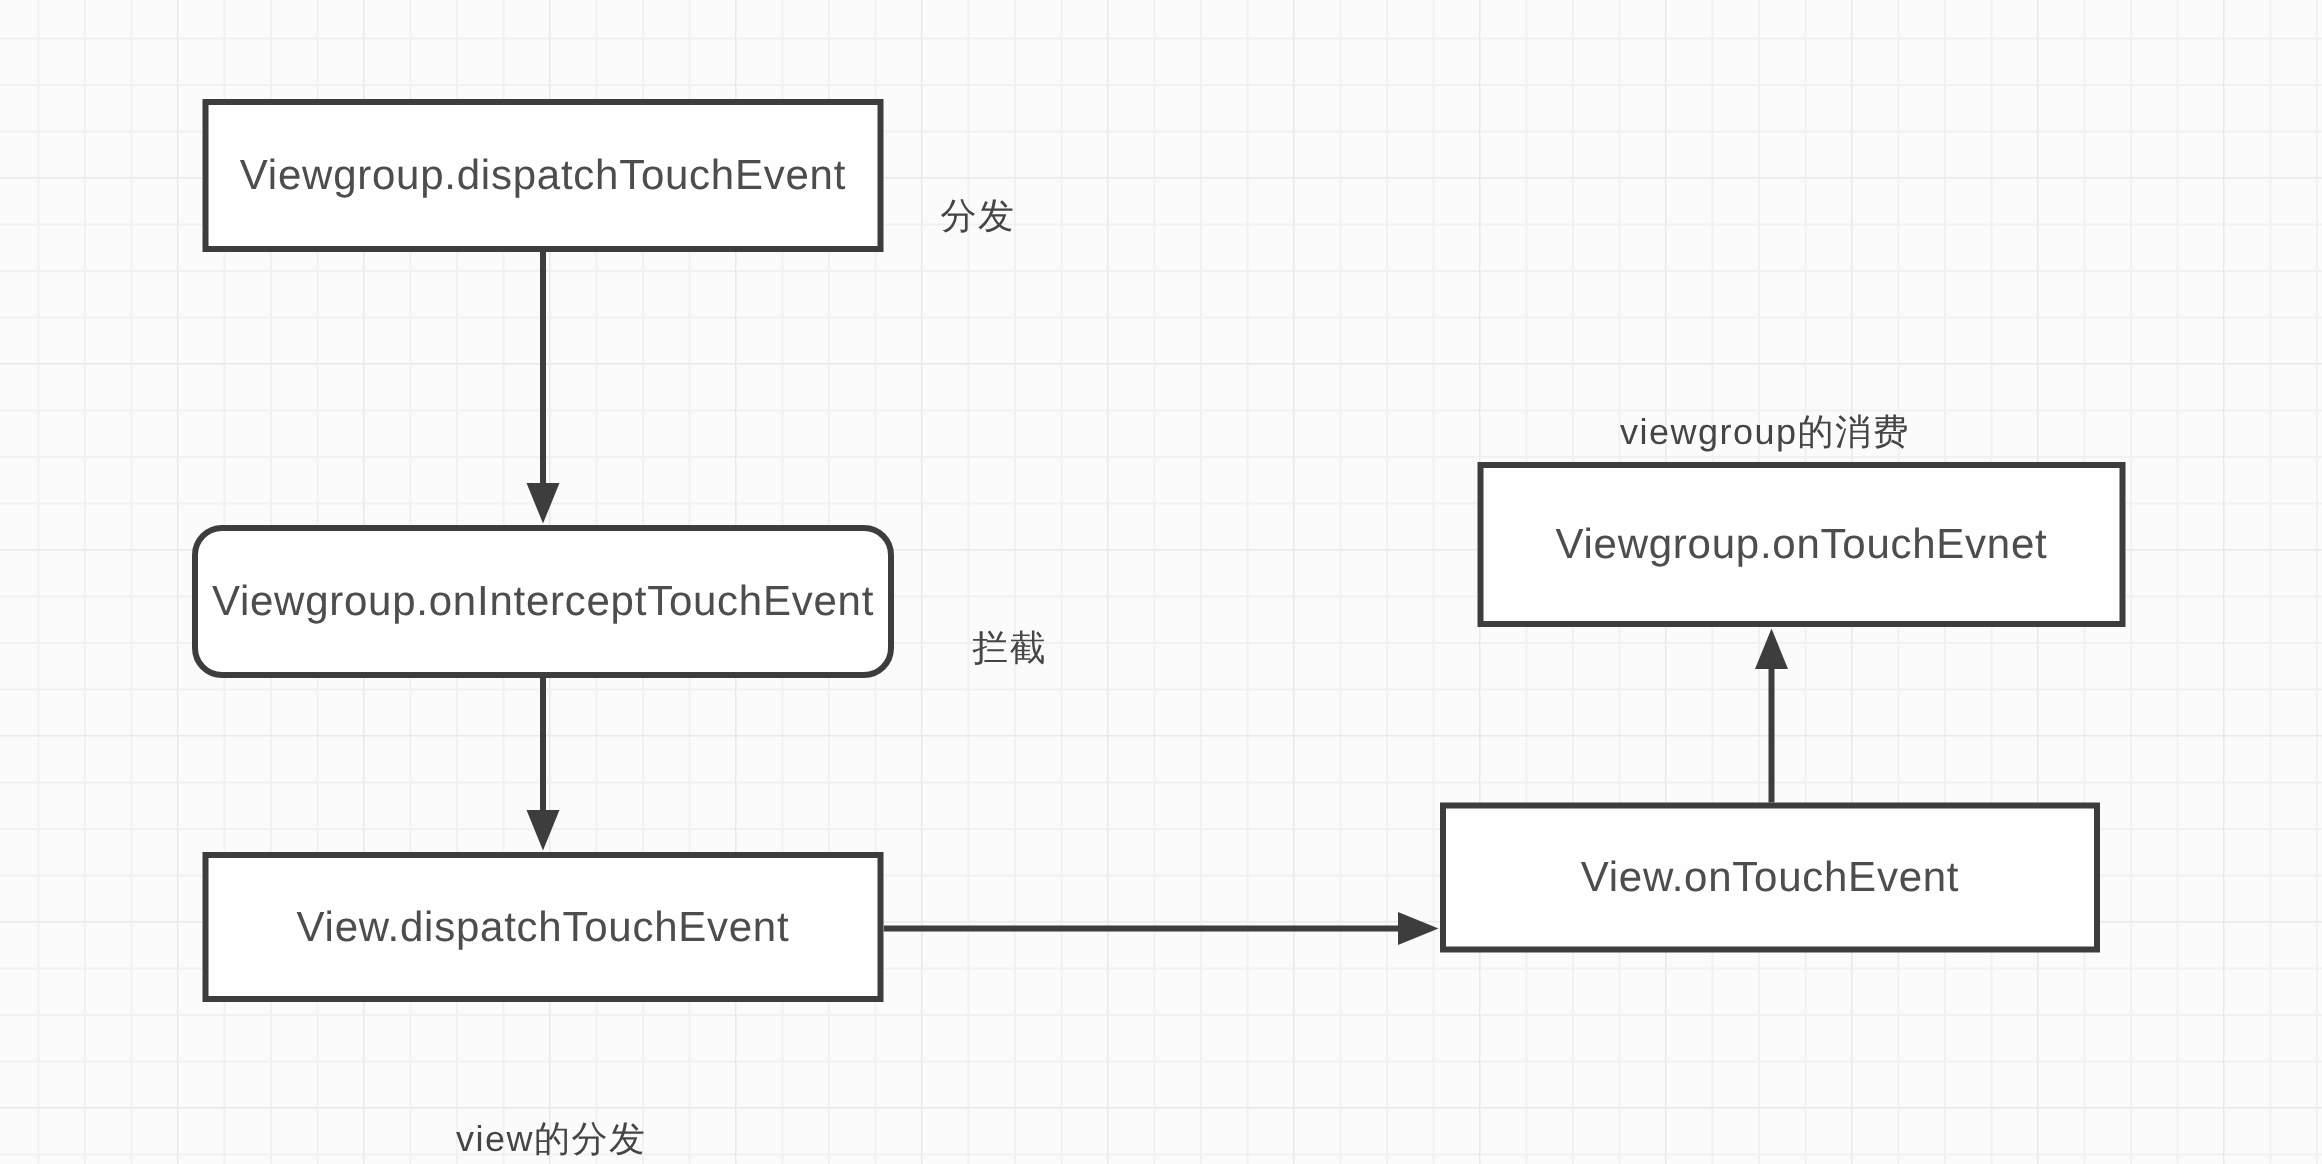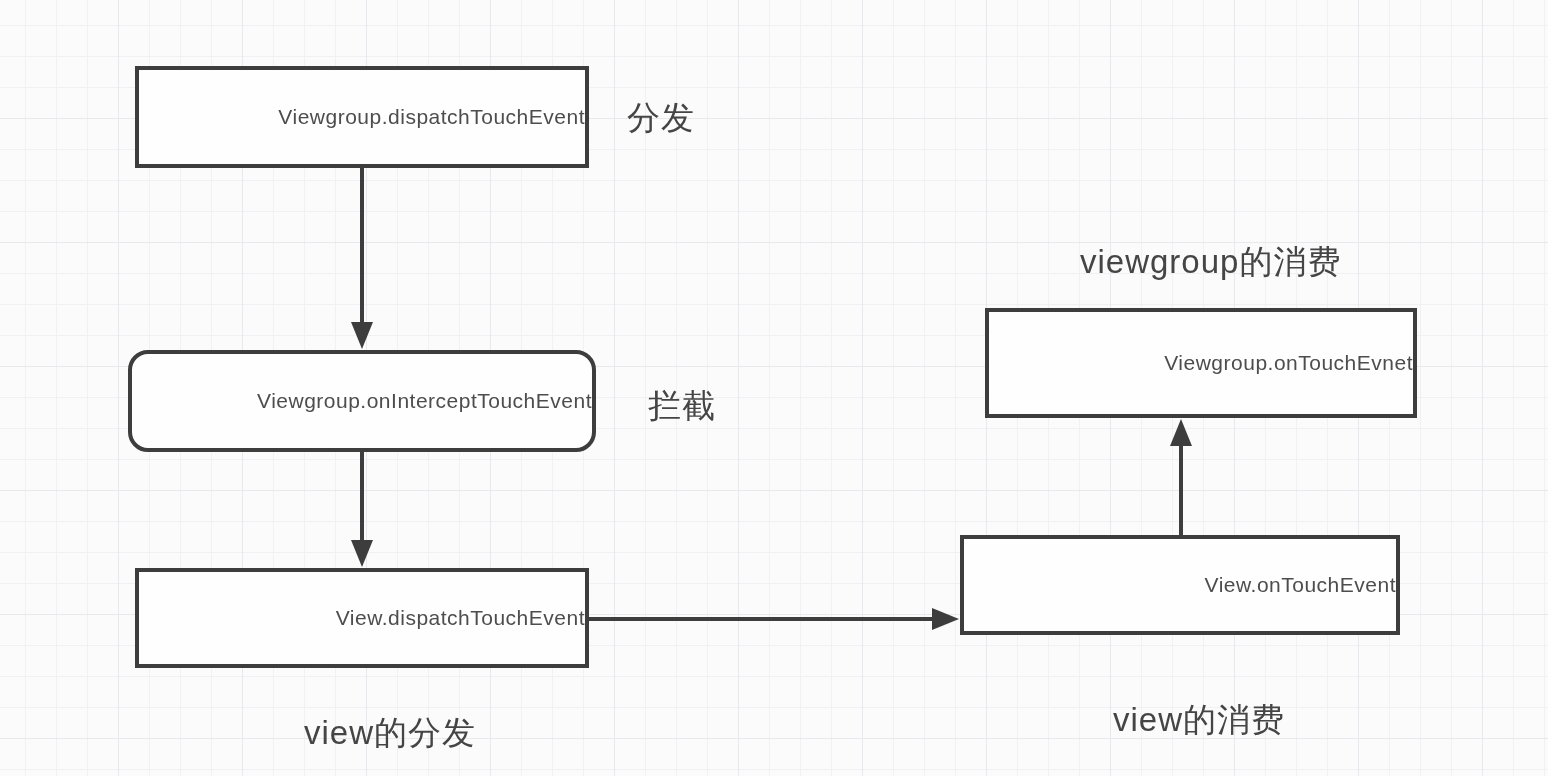--- a/index.html
+++ b/index.html
@@ -21,32 +21,33 @@
     background-size: 124px 124px, 124px 124px, 31px 31px, 31px 31px;
     background-position: -6px -6px, -6px -6px, -6px -6px, -6px -6px;
   }
   .node {
     position: absolute;
     box-sizing: border-box;
     border: 4px solid #3d3d3d;
     background: #fefefe;
     display: flex;
     align-items: center;
-    justify-content: flex-end;
+    justify-content: center;
     color: #4d4d4d;
-    font-size: 21px;
+    font-size: 28px;
     letter-spacing: 0.5px;
     white-space: nowrap;
   }
   .annotation {
     position: absolute;
     color: #454545;
-    font-size: 33px;
+    font-size: 24px;
     letter-spacing: 1px;
     white-space: nowrap;
+    margin-top: 32px;
   }
   #node-vg-dispatch   { left: 135px; top: 66px;  width: 454px; height: 102px; }
   #node-vg-intercept  { left: 128px; top: 350px; width: 468px; height: 102px; border-radius: 20px; }
   #node-view-dispatch { left: 135px; top: 568px; width: 454px; height: 100px; }
   #node-vg-ontouch    { left: 985px; top: 308px; width: 432px; height: 110px; }
   #node-view-ontouch  { left: 960px; top: 535px; width: 440px; height: 100px; }
 
   #ann-fenfa        { left: 627px;  top: 96px;  }
   #ann-lanjie       { left: 648px;  top: 384px; }
   #ann-vg-consume   { left: 1080px; top: 240px; }
@@ -114,15 +115,14 @@
   </div>
 
   <div class="annotation" id="ann-fenfa">分发</div>
 
   <div class="annotation" id="ann-lanjie">拦截</div>
 
   <div class="annotation" id="ann-vg-consume">viewgroup的消费</div>
 
   <div class="annotation" id="ann-view-fenfa">view的分发</div>
 
-  <div class="annotation" id="ann-view-consume">view的消费</div>
 
 </div>
 
 </body></html>

